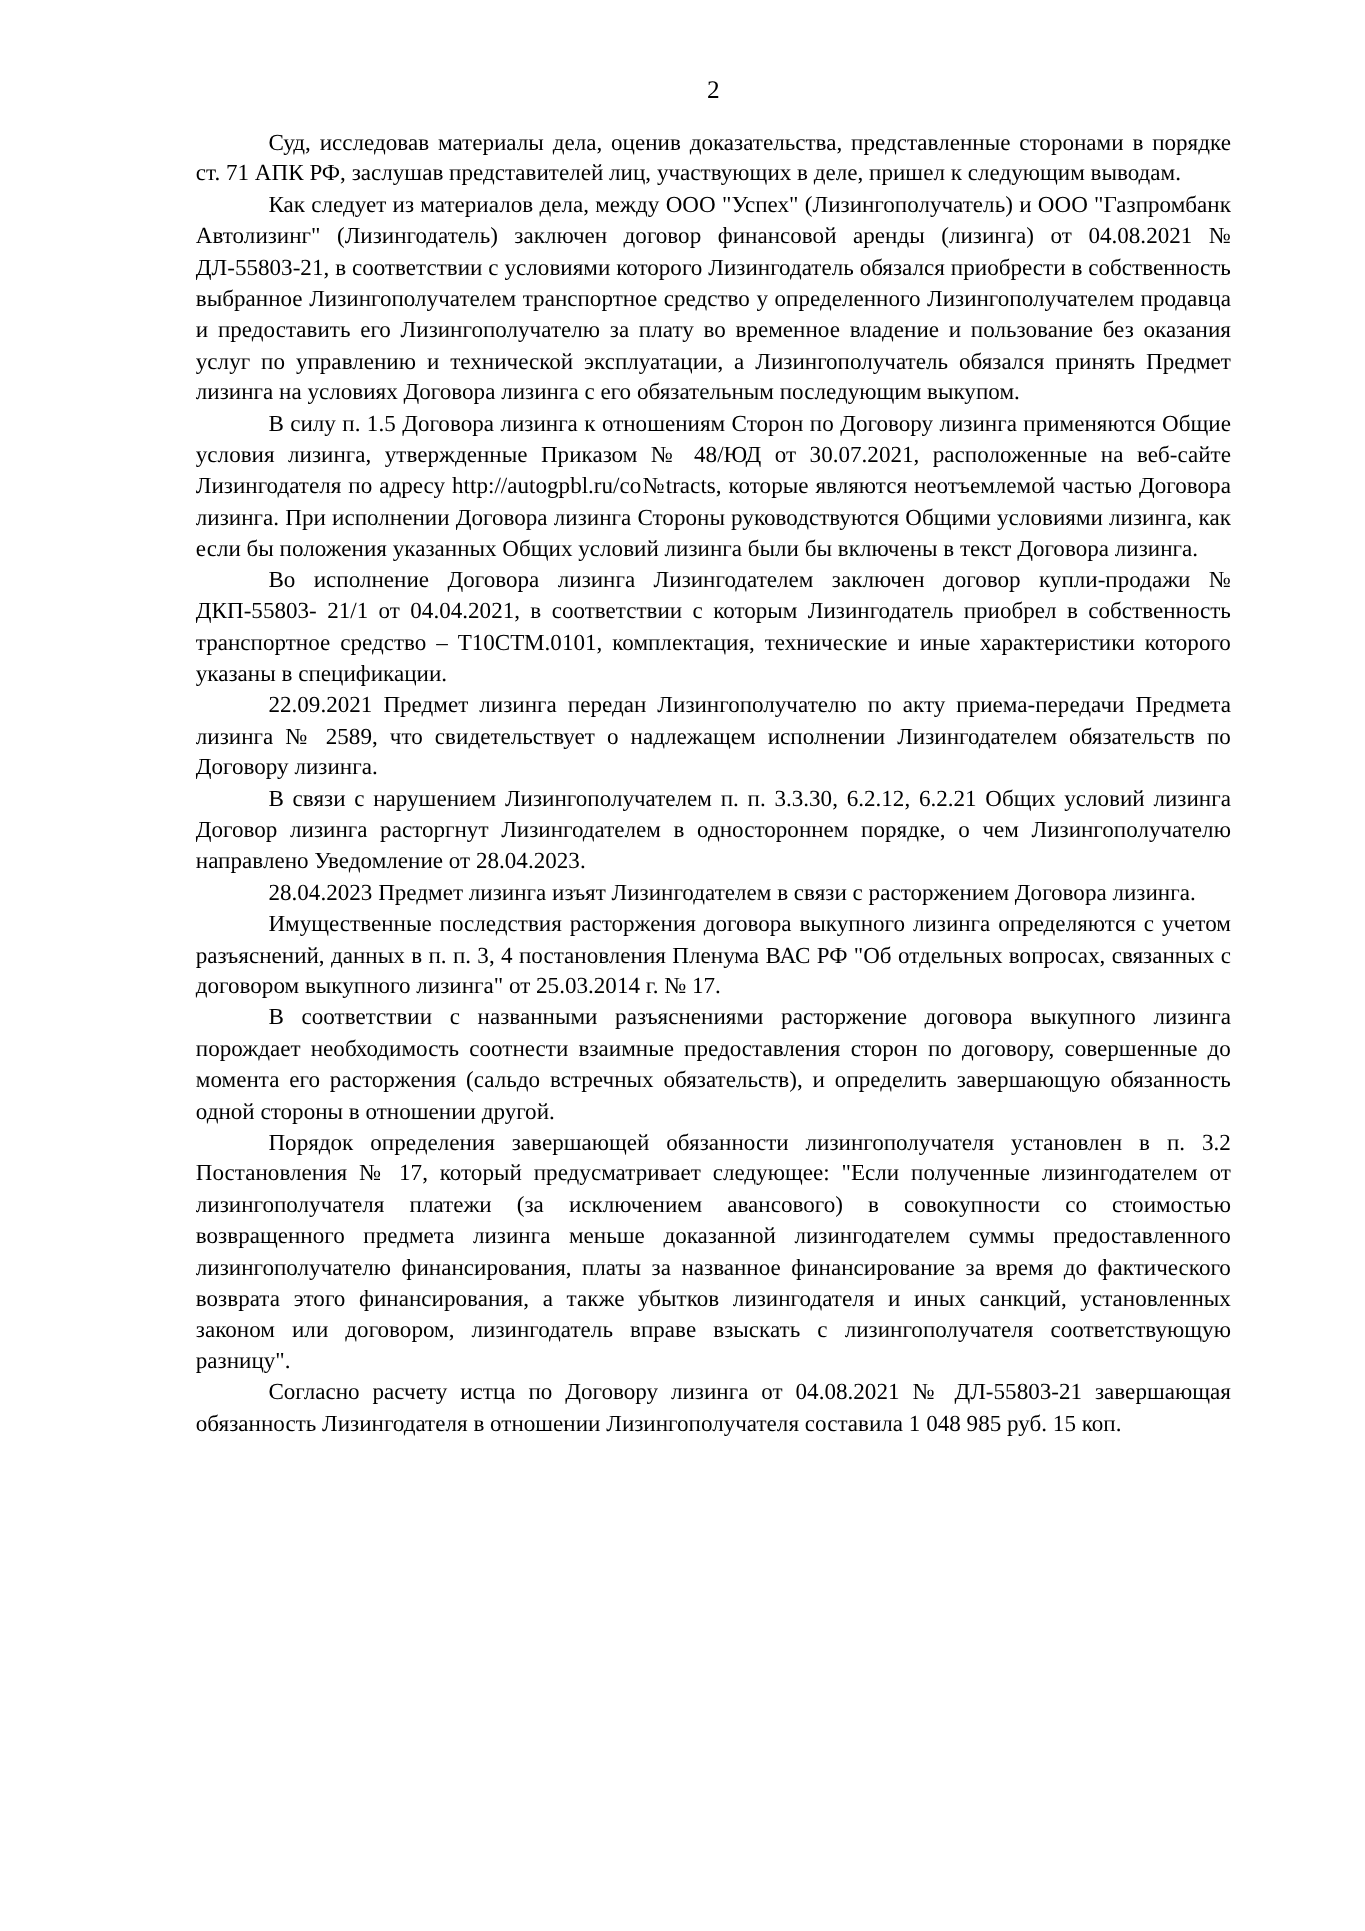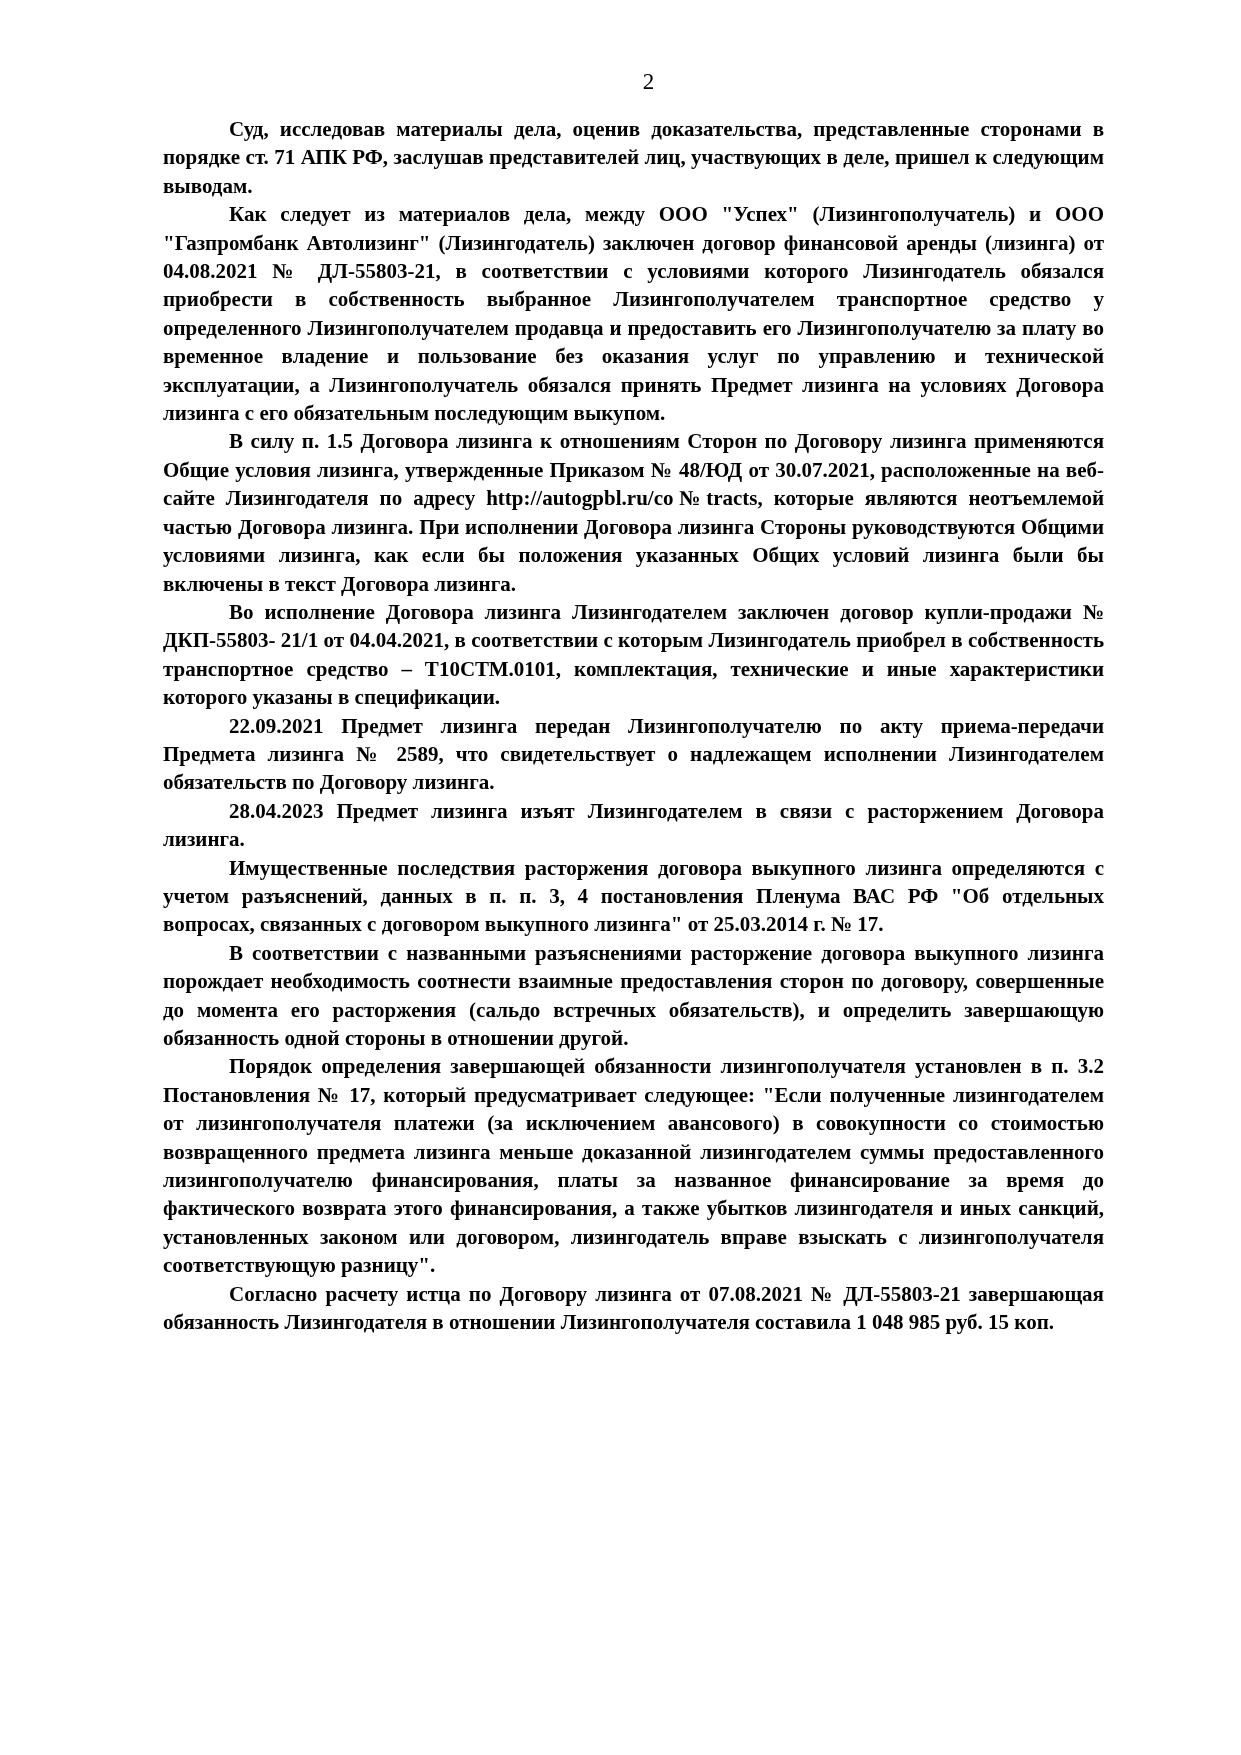--- a/index.html
+++ b/index.html
@@ -21,44 +21,44 @@
     top: 68px;
     left: 178px;
     width: 941px;
     text-align: center;
     font-size: 23px;
     line-height: 1.2;
   }
   .body-text {
     position: absolute;
     top: 115px;
-    left: 163px;
+    left: 178px;
     width: 941px;
     font-size: 21px;
     line-height: 28.4px;
     text-align: justify;
     text-justify: inter-word;
-    font-weight: bold;
   }
   .body-text p.para {
     margin: 0;
     padding: 0;
     text-indent: 66px;
   }
 </style>
 </head>
 <body>
 
 <div class="page">
   <div class="page-number">2</div>
   <main class="body-text">
       <p class="para">Суд, исследовав материалы дела, оценив доказательства, представленные сторонами в порядке ст. 71 АПК РФ, заслушав представителей лиц, участвующих в деле, пришел к следующим выводам.</p>
       <p class="para">Как следует из материалов дела, между ООО "Успех" (Лизингополучатель) и ООО "Газпромбанк Автолизинг" (Лизингодатель) заключен договор финансовой аренды (лизинга) от 04.08.2021 № ДЛ-55803-21, в соответствии с условиями которого Лизингодатель обязался приобрести в собственность выбранное Лизингополучателем транспортное средство у определенного Лизингополучателем продавца и предоставить его Лизингополучателю за плату во временное владение и пользование без оказания услуг по управлению и технической эксплуатации, а Лизингополучатель обязался принять Предмет лизинга на условиях Договора лизинга с его обязательным последующим выкупом.</p>
       <p class="para">В силу п. 1.5 Договора лизинга к отношениям Сторон по Договору лизинга применяются Общие условия лизинга, утвержденные Приказом № 48/ЮД от 30.07.2021, расположенные на веб-сайте Лизингодателя по адресу http://autogpbl.ru/co№tracts, которые являются неотъемлемой частью Договора лизинга. При исполнении Договора лизинга Стороны руководствуются Общими условиями лизинга, как если бы положения указанных Общих условий лизинга были бы включены в текст Договора лизинга.</p>
       <p class="para">Во исполнение Договора лизинга Лизингодателем заключен договор купли-продажи № ДКП-55803- 21/1 от 04.04.2021, в соответствии с которым Лизингодатель приобрел в собственность транспортное средство – Т10СТМ.0101, комплектация, технические и иные характеристики которого указаны в спецификации.</p>
       <p class="para">22.09.2021 Предмет лизинга передан Лизингополучателю по акту приема-передачи Предмета лизинга № 2589, что свидетельствует о надлежащем исполнении Лизингодателем обязательств по Договору лизинга.</p>
+      <p class="para">В связи с нарушением Лизингополучателем п. п. 3.3.30, 6.2.12, 6.2.21 Общих условий лизинга Договор лизинга расторгнут Лизингодателем в одностороннем порядке, о чем Лизингополучателю направлено Уведомление от 28.04.2023.</p>
       <p class="para">28.04.2023 Предмет лизинга изъят Лизингодателем в связи с расторжением Договора лизинга.</p>
       <p class="para">Имущественные последствия расторжения договора выкупного лизинга определяются с учетом разъяснений, данных в п. п. 3, 4 постановления Пленума ВАС РФ "Об отдельных вопросах, связанных с договором выкупного лизинга" от 25.03.2014 г. № 17.</p>
       <p class="para">В соответствии с названными разъяснениями расторжение договора выкупного лизинга порождает необходимость соотнести взаимные предоставления сторон по договору, совершенные до момента его расторжения (сальдо встречных обязательств), и определить завершающую обязанность одной стороны в отношении другой.</p>
       <p class="para">Порядок определения завершающей обязанности лизингополучателя установлен в п. 3.2 Постановления № 17, который предусматривает следующее: "Если полученные лизингодателем от лизингополучателя платежи (за исключением авансового) в совокупности со стоимостью возвращенного предмета лизинга меньше доказанной лизингодателем суммы предоставленного лизингополучателю финансирования, платы за названное финансирование за время до фактического возврата этого финансирования, а также убытков лизингодателя и иных санкций, установленных законом или договором, лизингодатель вправе взыскать с лизингополучателя соответствующую разницу".</p>
-      <p class="para">Согласно расчету истца по Договору лизинга от 07.08.2021 № ДЛ-55803-21 завершающая обязанность Лизингодателя в отношении Лизингополучателя составила 1 048 985 руб. 15 коп.</p>
+      <p class="para">Согласно расчету истца по Договору лизинга от 04.08.2021 № ДЛ-55803-21 завершающая обязанность Лизингодателя в отношении Лизингополучателя составила 1 048 985 руб. 15 коп.</p>
     </main>
 </div>
 
 </body></html>

